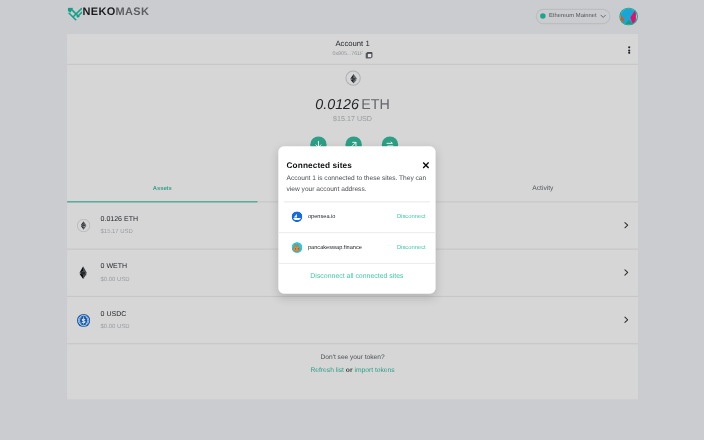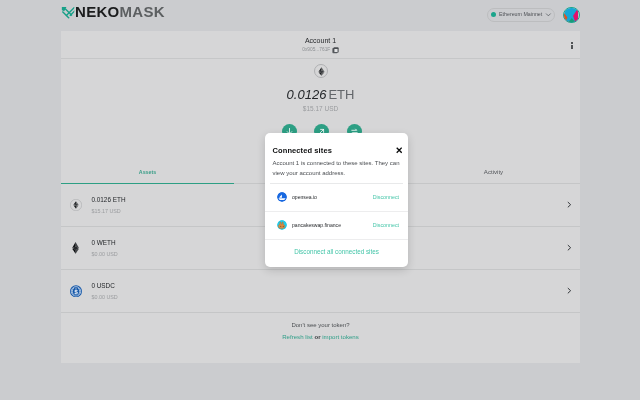--- a/index.html
+++ b/index.html
@@ -4,21 +4,21 @@
 <style>
   html,body{margin:0;padding:0;}
   body{width:640px;height:400px;overflow:hidden;background:#cbcccf;
        font-family:"Liberation Sans",sans-serif;}
   .app{position:absolute;left:0;top:0;width:640px;height:400px;}
 
   
   .topbar{position:absolute;left:0;top:0;width:640px;height:31px;}
   .brand{position:absolute;left:61px;top:5px;display:flex;align-items:center;gap:0px;}
   .brand-mark{width:14px;height:14px;display:block;}
-  .brand-text{font-size:15px;font-weight:bold;letter-spacing:.3px;line-height:12px;}
+  .brand-text{font-size:10px;font-weight:bold;letter-spacing:.3px;line-height:12px;}
   .brand-text .b1{color:#1b1c1d;}
   .brand-text .b2{color:#5c5f61;}
 
   .netpill{position:absolute;left:487px;top:7.5px;height:14px;width:68px;box-sizing:border-box;
     border:0.8px solid #bcbdbf;border-radius:7px;display:flex;align-items:center;
     padding:0 2px 0 3px;gap:3px;background:transparent;}
   .netdot{width:5px;height:5px;border-radius:50%;background:#1ba58c;flex:0 0 5px;}
   .netname{font-size:5.3px;color:#4f5257;white-space:nowrap;line-height:7px;}
   .netchev{width:7px;height:7px;display:block;margin-left:auto;}
 
@@ -75,21 +75,21 @@
   .token .tfiat{font-size:5.4px;color:#9a9c9f;line-height:8px;margin-top:3px;}
   .token .chev{width:6.6px;height:7.4px;display:block;}
 
   .nottoken{position:absolute;left:0;top:289.5px;width:519px;text-align:center;}
   .nottoken .q{font-size:6px;color:#4d5053;line-height:9px;}
   .nottoken .l{font-size:6.1px;line-height:9px;margin-top:2.5px;}
   .nottoken .l a{color:#2e9e87;text-decoration:none;}
   .nottoken .l b{color:#3c4043;}
 
   
-  .modal{position:absolute;left:265px;top:133px;width:143px;height:134px;background:#fff;
+  .modal{position:absolute;left:253px;top:133px;width:143px;height:134px;background:#fff;
     border-radius:5px;box-shadow:0 3px 9px rgba(0,0,0,.16);overflow:hidden;}
   .m-title{position:absolute;left:7.5px;top:12.5px;font-size:7.5px;font-weight:bold;color:#0e0f10;
     line-height:10px;letter-spacing:.1px;}
   .m-close{position:absolute;right:6px;top:14.2px;width:6.4px;height:6.4px;}
   .m-desc{position:absolute;left:7.5px;top:26px;width:127px;font-size:6px;color:#4b4e52;line-height:9.8px;}
   .m-sep{position:absolute;left:5px;top:50px;width:133px;height:1px;background:#e8e9ea;}
   .m-rows{position:absolute;left:0;top:50.5px;width:143px;}
   .m-row{height:28px;display:flex;align-items:center;padding:0 9px 0 12px;box-sizing:border-box;
     border-bottom:1px solid #ededee;}
   .m-row .ficon{width:10px;height:10px;border-radius:50%;flex:0 0 10px;overflow:hidden;line-height:0;}

